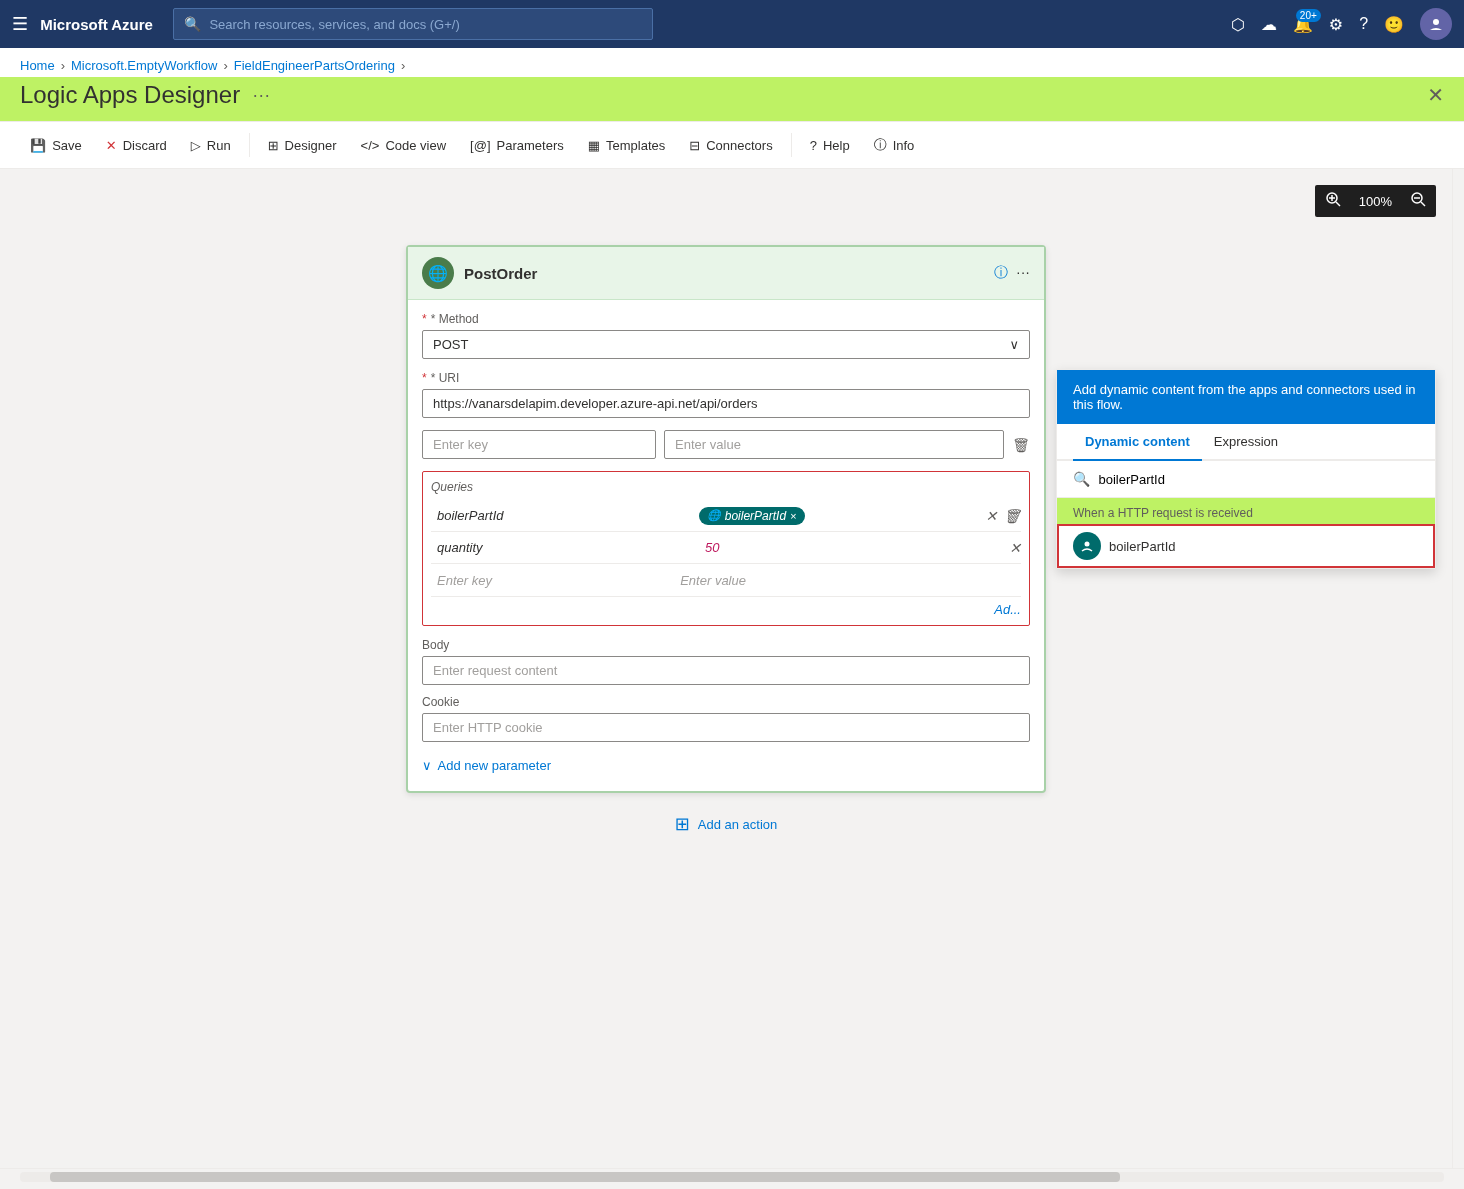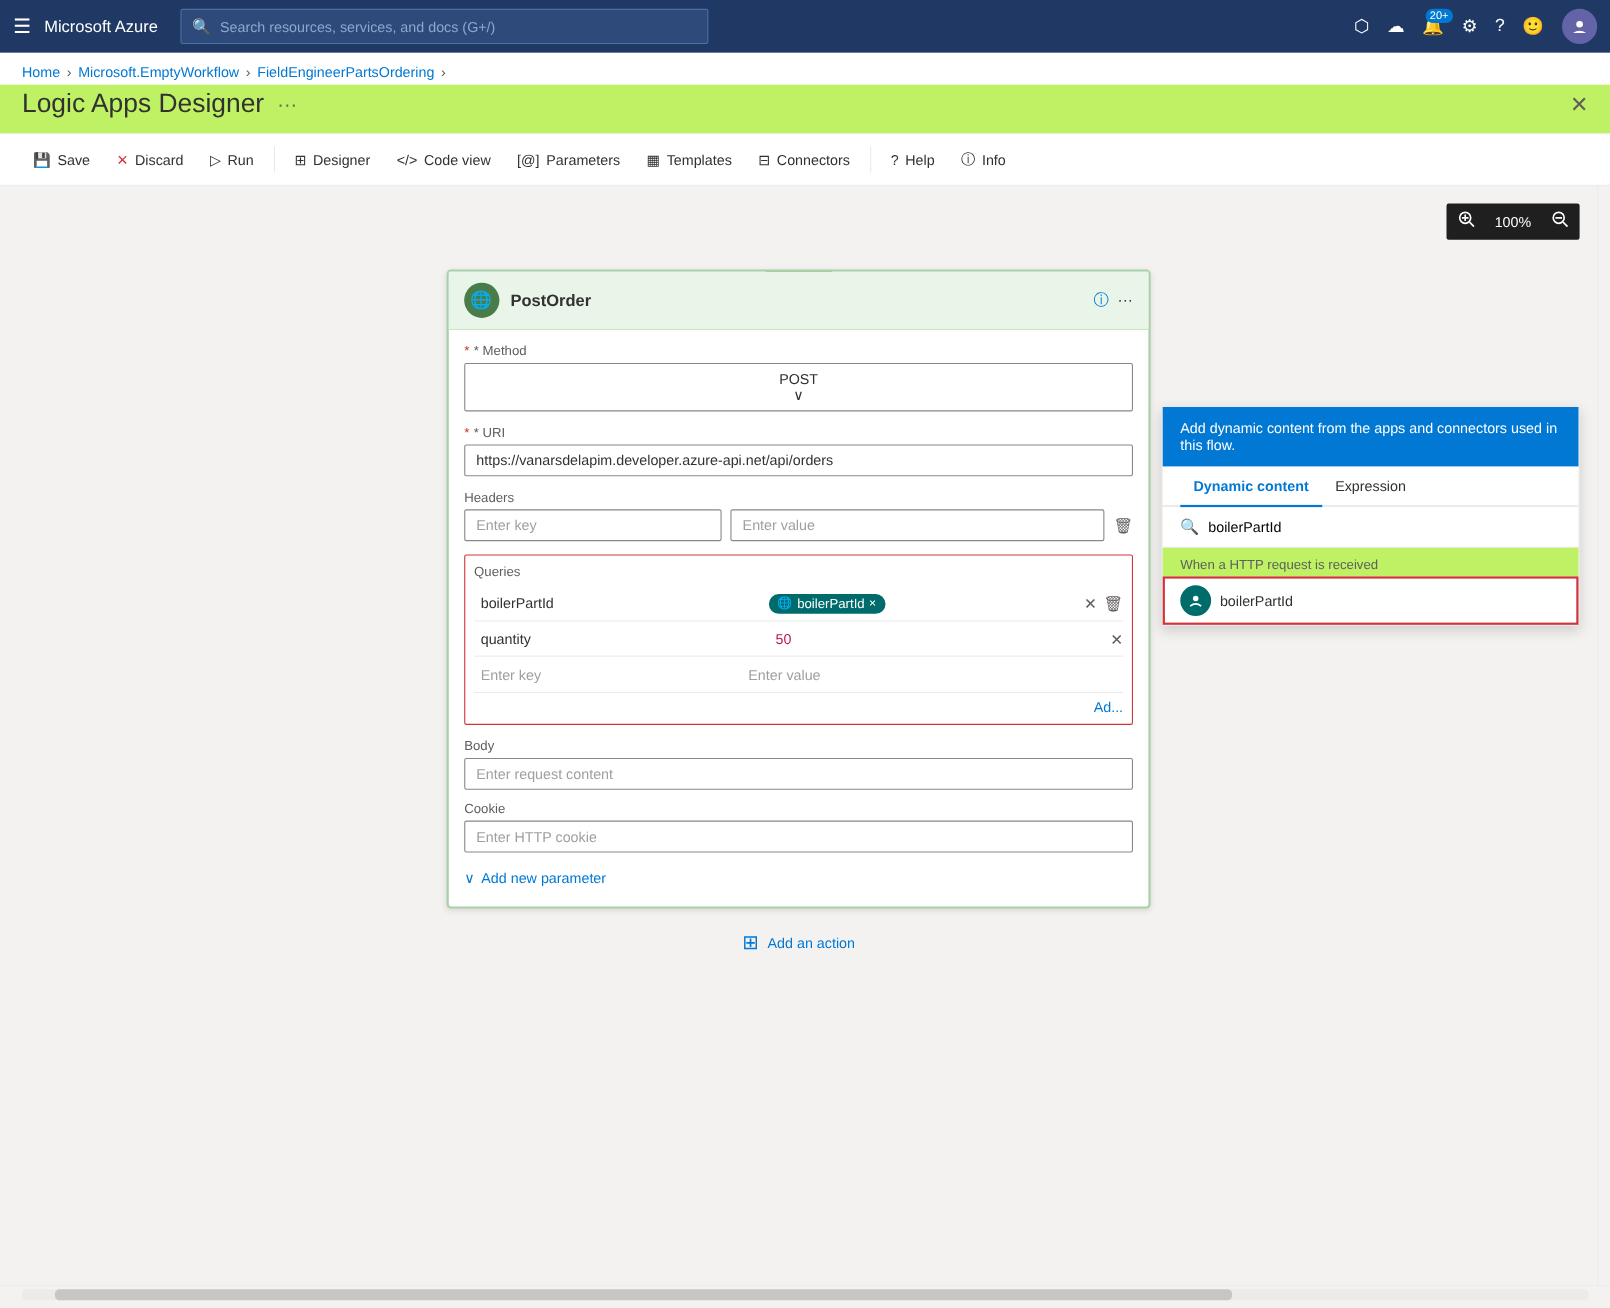--- a/index.html
+++ b/index.html
@@ -9,21 +9,21 @@
     .top-nav {
       background: #1f3864;
       height: 48px;
       display: flex;
       align-items: center;
       padding: 0 12px;
       gap: 12px;
       color: white;
     }
     .top-nav .hamburger { font-size: 18px; cursor: pointer; }
-    .top-nav .brand { font-size: 15px; font-weight: 400; color: white; margin-right: 8px; text-align: right; }
+    .top-nav .brand { font-size: 15px; font-weight: 700; color: white; margin-right: 8px; text-align: right; }
     .top-nav .search-bar {
       flex: 1;
       max-width: 480px;
       background: #2d4a7a;
       border: 1px solid #4a6fa5;
       border-radius: 2px;
       display: flex;
       align-items: center;
       padding: 0 10px;
       height: 32px;
@@ -194,28 +194,29 @@
       border: 1px solid #8a8886;
       border-radius: 2px;
       padding: 6px 10px;
       font-size: 13px;
       display: flex;
       align-items: center;
       justify-content: space-between;
       background: white;
       cursor: pointer;
     }
-    .field-input.bordered-red { border-color: #d13438; flex-direction: column; }
+    .field-input.bordered-red { border-color: #d13438; }
 
     
     .queries-section {
       border: 1px solid #d13438;
       border-radius: 2px;
       margin-bottom: 12px;
       padding: 8px;
+      font-style: italic;
     }
     .queries-label { font-size: 12px; color: #605e5c; margin-bottom: 6px; }
     .query-row {
       display: flex;
       align-items: center;
       border-bottom: 1px solid #edebe9;
       padding: 4px 0;
       gap: 8px;
     }
     .query-row:last-child { border-bottom: none; }
@@ -523,23 +524,20 @@
           <div class="field-label">
             <span class="required">*</span>
             <span>* URI</span>
           </div>
           <div class="field-input">
             <span>https://vanarsdelapim.developer.azure-api.net/api/orders</span>
           </div>
         </div>
 
         <div class="field-group">
-          <div class="field-label">
-            <span>Headers</span>
-          </div>
           <div style="display:flex; gap:8px; align-items:center;">
             <div class="field-input" style="flex:1;">
               <span class="placeholder-text">Enter key</span>
             </div>
             <div class="field-input" style="flex:1.5;">
               <span class="placeholder-text">Enter value</span>
             </div>
             <span style="color:#605e5c; cursor:pointer;">🗑</span>
           </div>
         </div>

